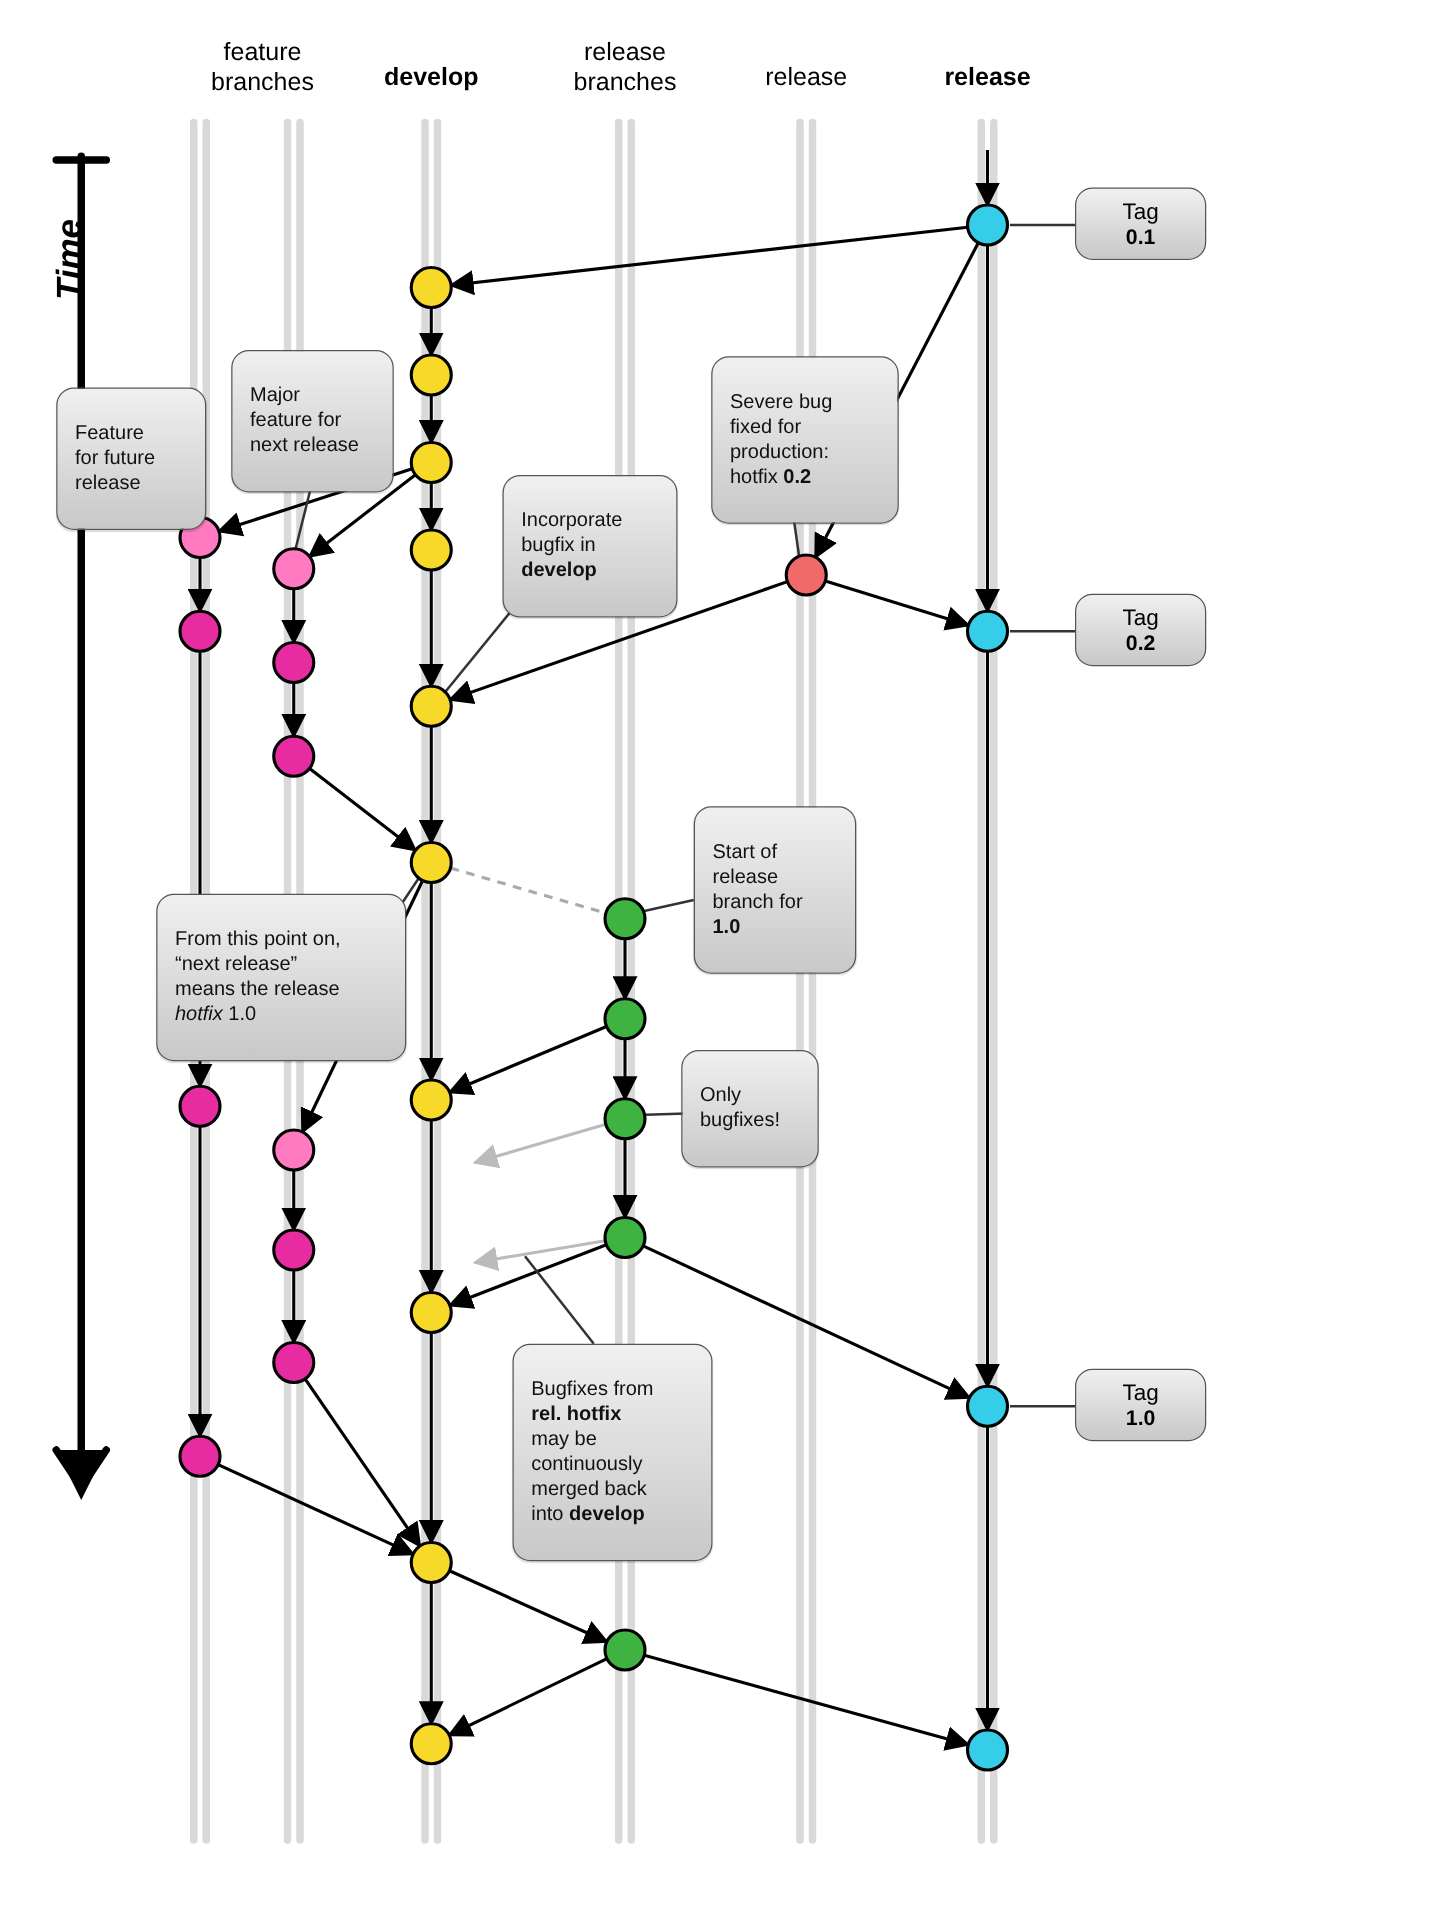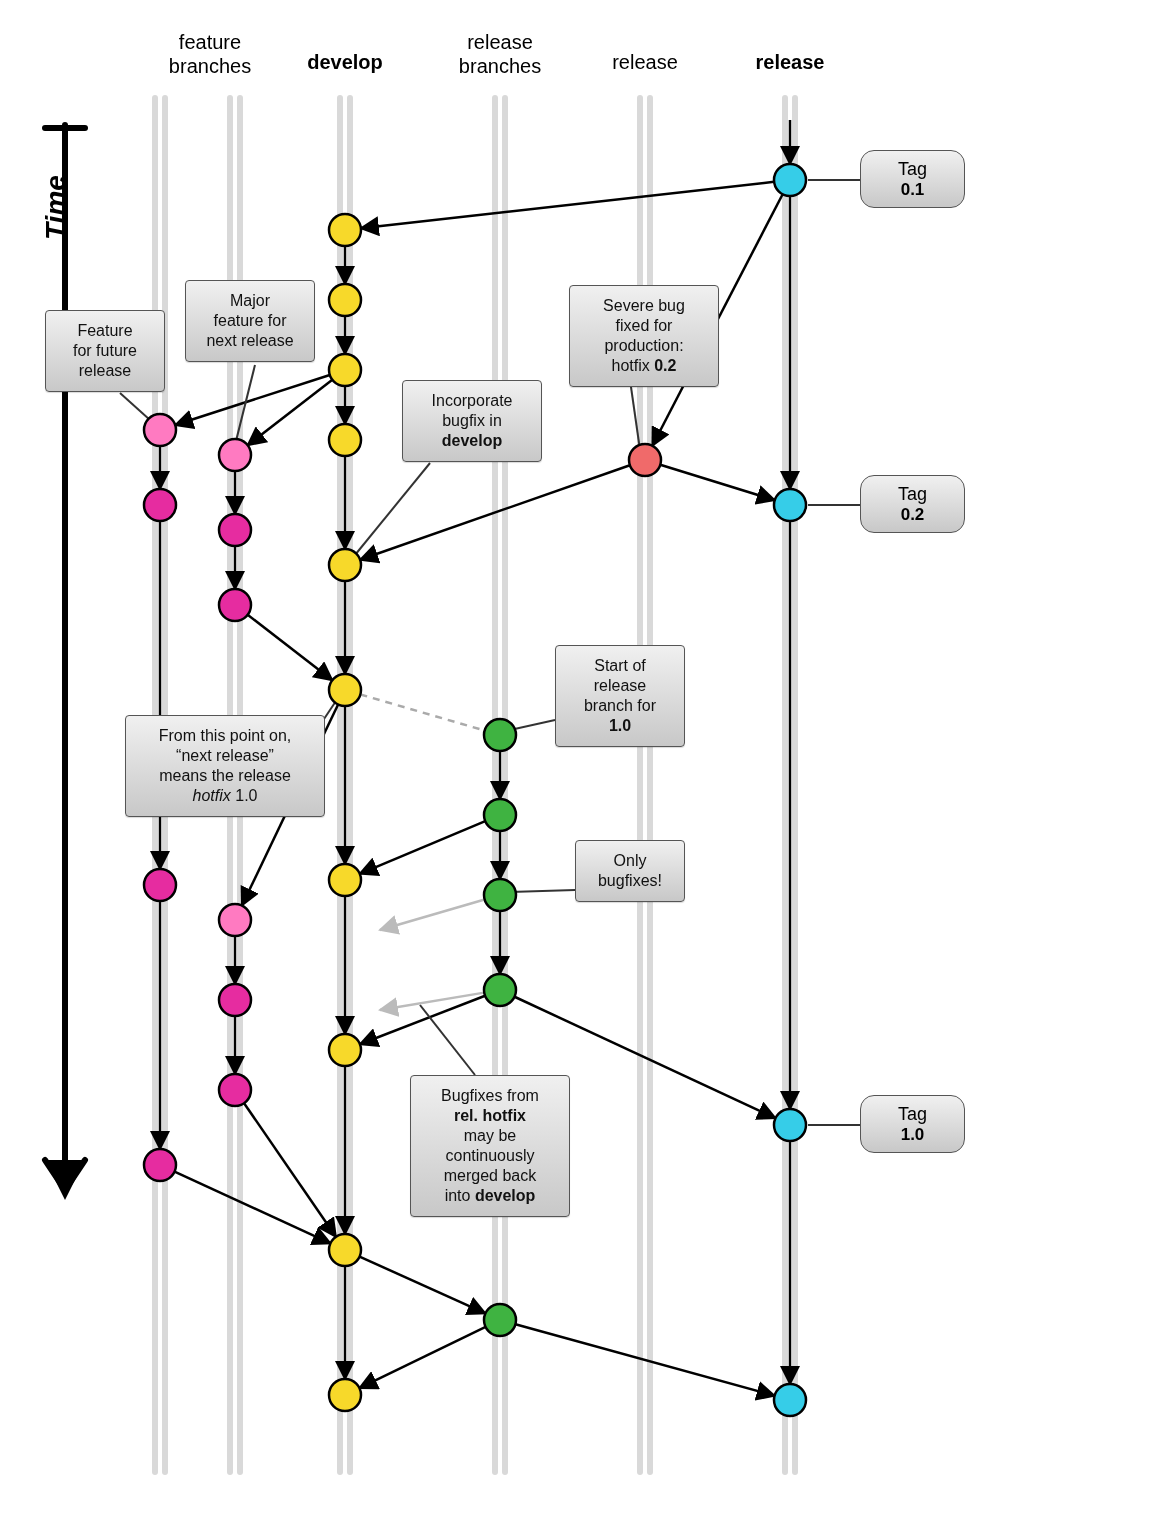--- a/index.html
+++ b/index.html
@@ -1,21 +1,21 @@
 <!DOCTYPE html>
 <html><head>
 <meta charset="utf-8">
 <style>
   html,body{margin:0;padding:0;background:#fff;font-family:"Helvetica Neue",Helvetica,Arial,sans-serif;}
   .canvas{position:relative;width:1150px;height:1524px;}
   svg{position:absolute;top:0;left:0;}
   .lane-label{position:absolute;text-align:center;font-size:20px;color:#000;line-height:1.2;}
   .lane-label.bold{font-weight:700;}
   .time-label{position:absolute;font-style:italic;font-weight:700;font-size:28px;transform:rotate(-90deg);transform-origin:left top;}
-  .bubble{position:absolute;background:linear-gradient(#f0f0f0,#c8c8c8);border:1px solid #555;border-radius:4px;padding:10px 14px;font-size:16px;text-align:center;color:#111;line-height:1.25;box-shadow:0 1px 1px rgba(0,0,0,.15);}
+  .bubble{position:absolute;background:linear-gradient(#f0f0f0,#c8c8c8);border:1px solid #555;border-radius:14px;padding:26px 14px;font-size:16px;text-align:left;color:#111;line-height:1.25;box-shadow:0 1px 1px rgba(0,0,0,.15);}
   .bubble b{font-weight:700;}
   .bubble i{font-style:italic;}
   .tag{position:absolute;background:linear-gradient(#f0f0f0,#c8c8c8);border:1px solid #555;border-radius:14px;padding:8px 37px;font-size:18px;text-align:center;line-height:1.15;}
   .tag .v{font-weight:700;font-size:17px;display:block;}
 </style>
 </head>
 <body>
 
 <div class="canvas">
 
@@ -156,15 +156,15 @@
   <div class="tag" style="left:860px;top:1095px;">
     <span>Tag</span><span class="v">1.0</span>
   </div>
 
   <div class="bubble" style="left:45px;top:310px;width:90px;">Feature<br>for future<br>release</div>
   <div class="bubble" style="left:185px;top:280px;width:100px;">Major<br>feature for<br>next release</div>
   <div class="bubble" style="left:550px;top:285px;width:120px;margin-left:19px;">Severe bug<br>fixed for<br>production:<br>hotfix <b>0.2</b></div>
   <div class="bubble" style="left:402px;top:380px;width:110px;">Incorporate<br>bugfix in<br><b>develop</b></div>
   <div class="bubble" style="left:125px;top:715px;width:170px;">From this point on,<br>“next release”<br>means the release<br><i>hotfix</i> 1.0</div>
   <div class="bubble" style="left:555px;top:645px;width:100px;">Start of<br>release<br>branch for<br><b>1.0</b></div>
-  <div class="bubble" style="left:575px;top:840px;width:80px;">Only<br>bugfixes!</div>
+  <div class="bubble" style="left:545px;top:840px;width:80px;">Only<br>bugfixes!</div>
   <div class="bubble" style="left:410px;top:1075px;width:130px;">Bugfixes from<br><b>rel. hotfix</b><br>may be<br>continuously<br>merged back<br>into <b>develop</b></div>
 </div>
 
 </body></html>

